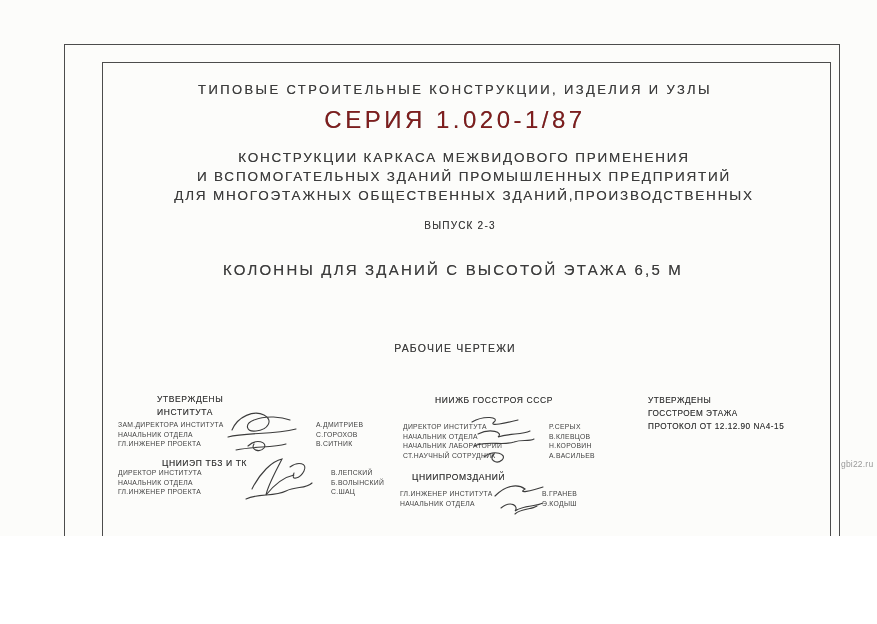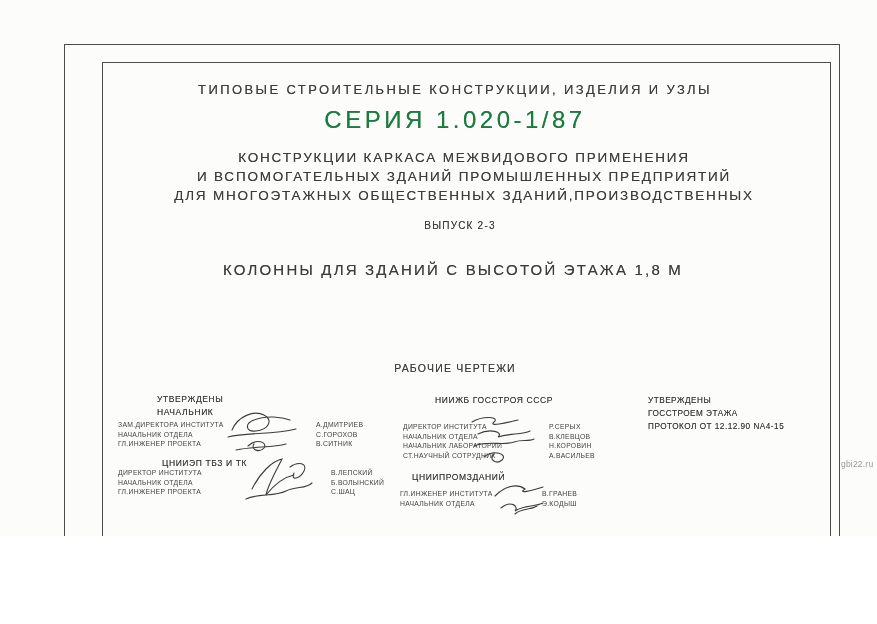--- a/index.html
+++ b/index.html
@@ -4,21 +4,21 @@
 <style>
   html,body{margin:0;padding:0;background:#ffffff;}
   .page{
     position:relative;width:877px;height:536px;background:#fcfcfa;
     font-family:"Liberation Sans",sans-serif;color:#3c3c3c;overflow:hidden;
   }
   .abs{position:absolute;white-space:nowrap;}
   .frame{position:absolute;border:1.5px solid #4c4c4c;}
   .ctr{transform:translateX(-50%);}
   .doc-type{font-size:13px;letter-spacing:2.4px;}
-  .series{font-size:24px;letter-spacing:3.5px;color:#15803d;}
+  .series{font-size:24px;letter-spacing:3.5px;color:#7f1d1d;}
   .subtitle{font-size:13.5px;letter-spacing:1.8px;line-height:19px;text-align:center;white-space:nowrap;}
   .issue{font-size:10px;letter-spacing:1.2px;}
   .volume{font-size:15px;letter-spacing:2.2px;}
   .kind{font-size:10.5px;letter-spacing:1.2px;}
   .org-head{font-size:8.5px;letter-spacing:0.6px;color:#3a3a3a;}
   .sig-rows{position:absolute;display:flex;flex-direction:column;}
   .sig-row{display:flex;justify-content:space-between;align-items:flex-start;height:9.6px;}
   .role{font-size:6.8px;letter-spacing:0.3px;color:#414141;}
   .person{font-size:6.8px;letter-spacing:0.3px;color:#414141;text-align:left;}
   .approved-line{font-size:8.2px;letter-spacing:0.5px;line-height:13px;color:#3a3a3a;}
@@ -38,25 +38,25 @@
   <div class="abs ctr doc-type fuzz" style="left:455px;top:82px;">ТИПОВЫЕ СТРОИТЕЛЬНЫЕ КОНСТРУКЦИИ, ИЗДЕЛИЯ И УЗЛЫ</div>
   <div class="abs ctr series fuzz" style="left:455px;top:106px;">СЕРИЯ 1.020-1/87</div>
 
   <div class="abs ctr subtitle fuzz" style="left:428px;top:148px;margin-left:36px;">
     <div>КОНСТРУКЦИИ КАРКАСА МЕЖВИДОВОГО ПРИМЕНЕНИЯ</div>
     <div>И ВСПОМОГАТЕЛЬНЫХ ЗДАНИЙ ПРОМЫШЛЕННЫХ ПРЕДПРИЯТИЙ</div>
     <div>ДЛЯ МНОГОЭТАЖНЫХ ОБЩЕСТВЕННЫХ ЗДАНИЙ,ПРОИЗВОДСТВЕННЫХ</div>
   </div>
 
   <div class="abs ctr issue fuzz" style="left:460px;top:220px;">ВЫПУСК 2-3</div>
-  <div class="abs ctr volume fuzz" style="left:453px;top:261px;">КОЛОННЫ ДЛЯ ЗДАНИЙ С ВЫСОТОЙ ЭТАЖА 1,8 М</div>
-  <div class="abs ctr kind fuzz" style="left:455px;top:362px;">РАБОЧИЕ ЧЕРТЕЖИ</div>
+  <div class="abs ctr volume fuzz" style="left:453px;top:261px;">КОЛОННЫ ДЛЯ ЗДАНИЙ С ВЫСОТОЙ ЭТАЖА 6,5 М</div>
+  <div class="abs ctr kind fuzz" style="left:455px;top:342px;">РАБОЧИЕ ЧЕРТЕЖИ</div>
 
   <div class="abs org-head fuzz" style="left:157px;top:394px;">УТВЕРЖДЕНЫ</div>
-  <div class="abs org-head fuzz" style="left:157px;top:407px;">НАЧАЛЬНИК</div>
+  <div class="abs org-head fuzz" style="left:157px;top:407px;">ИНСТИТУТА</div>
 
   <div class="sig-rows" style="left:118px;top:421px;width:260px;">
     <div class="sig-row">
       <span class="role">ЗАМ.ДИРЕКТОРА ИНСТИТУТА</span>
       <span class="person" style="width:62px;">А.ДМИТРИЕВ</span>
     </div>
     <div class="sig-row">
       <span class="role">НАЧАЛЬНИК ОТДЕЛА</span>
       <span class="person" style="width:62px;">С.ГОРОХОВ</span>
     </div>

